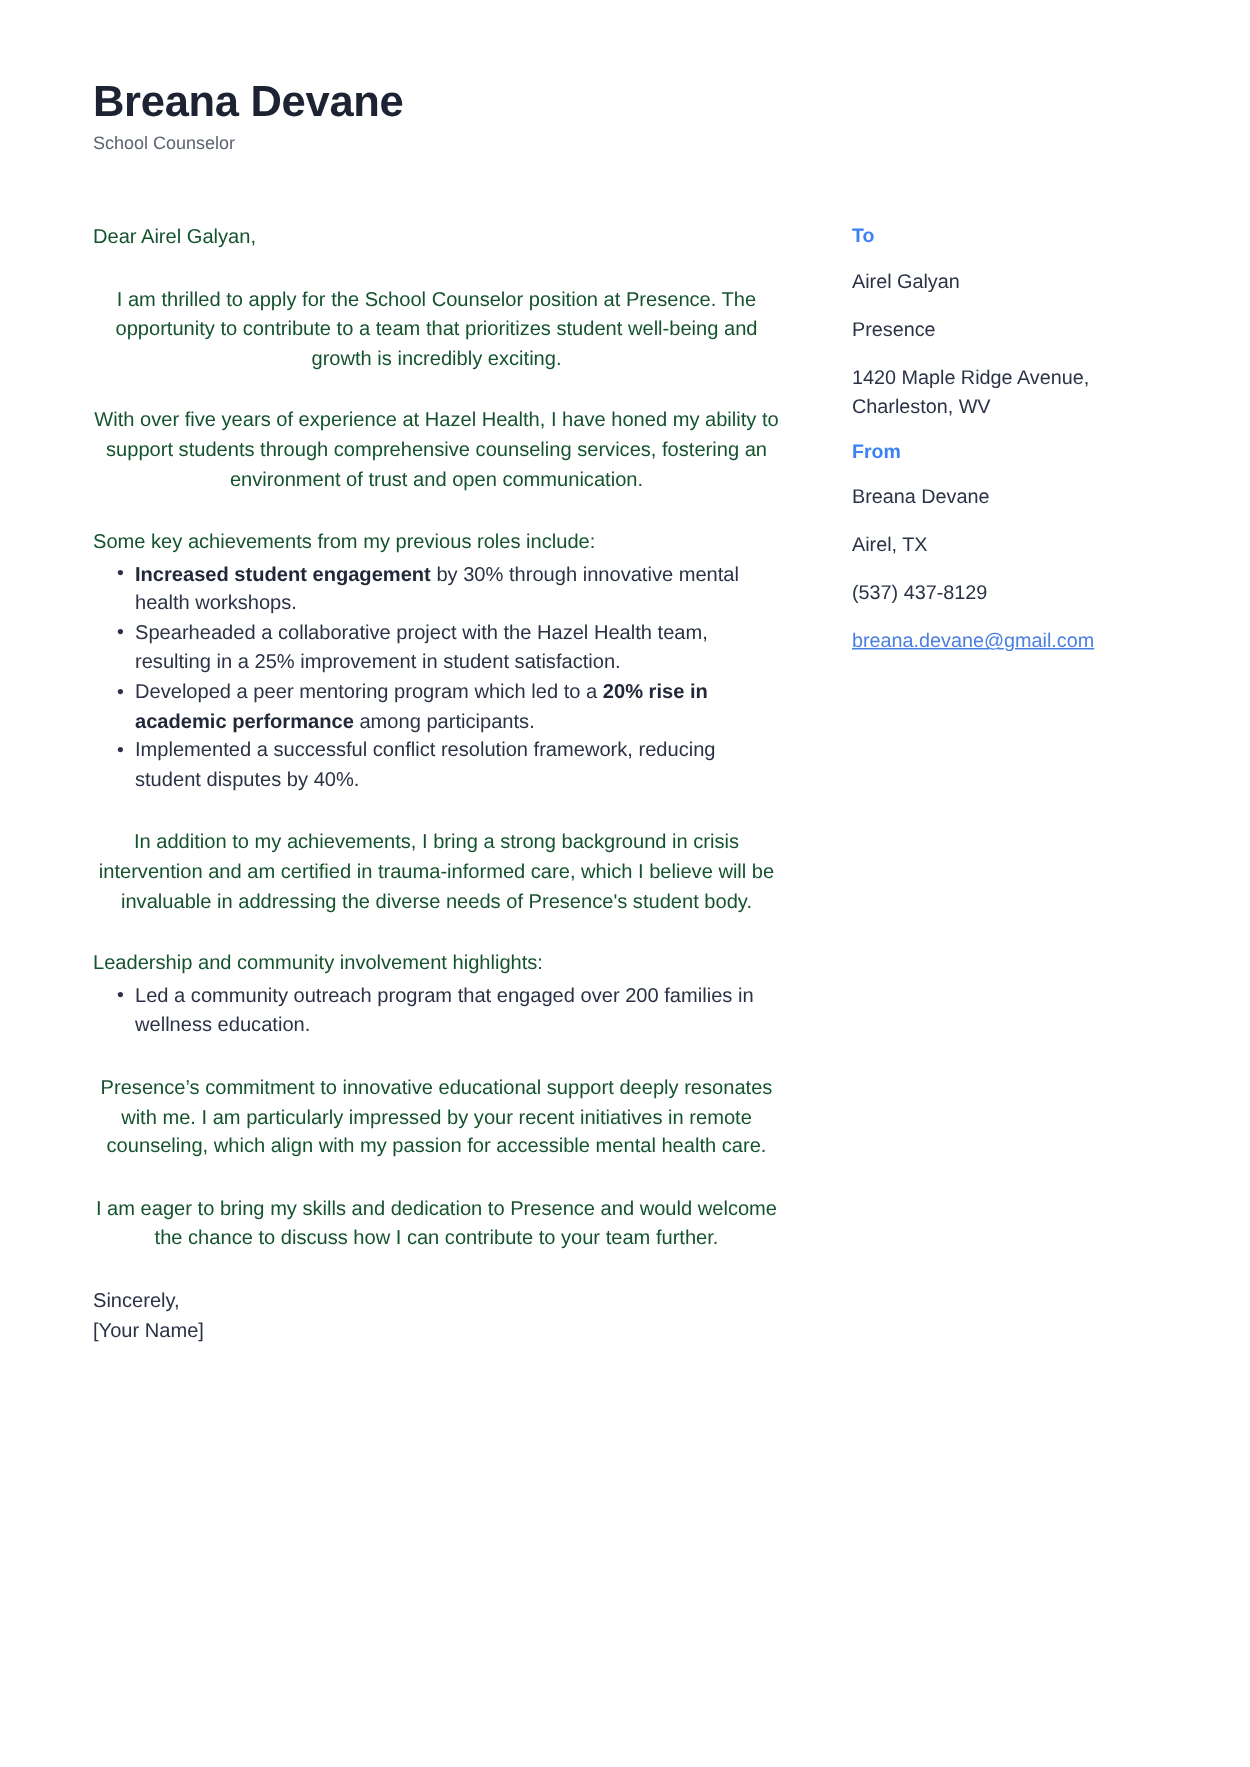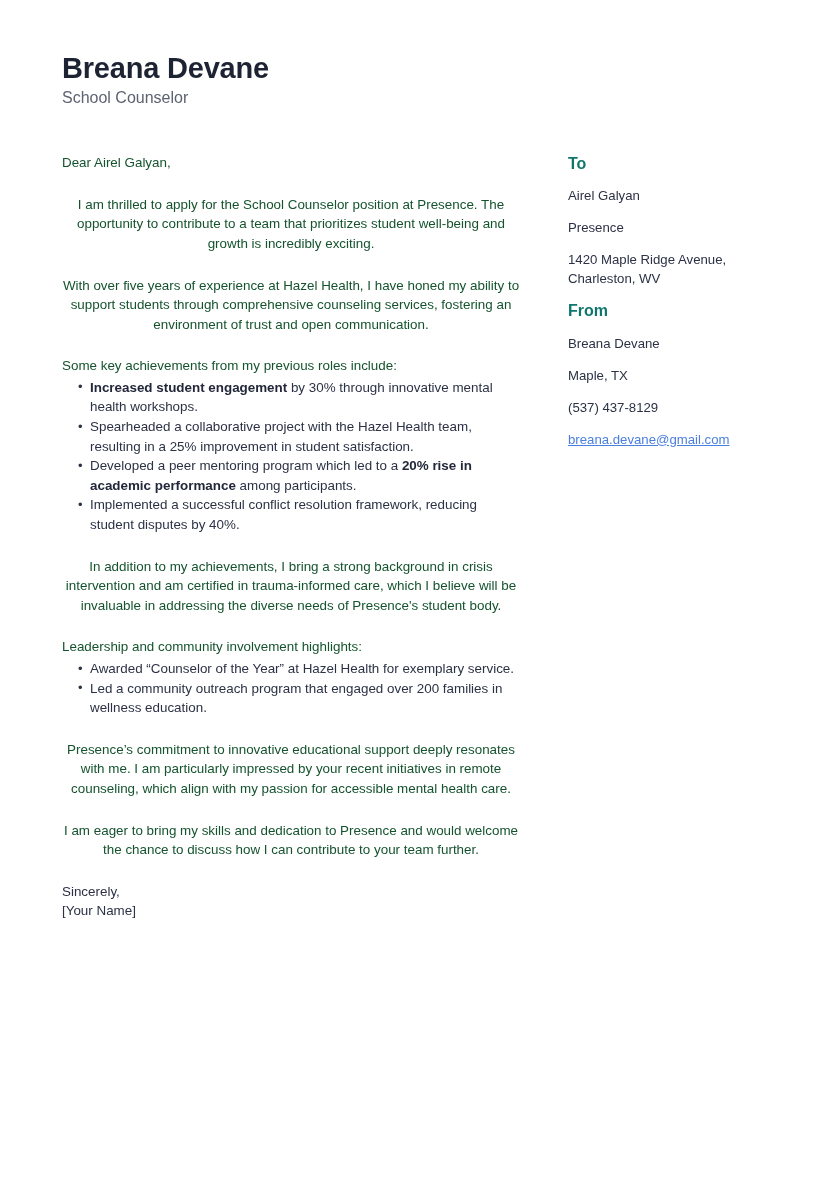--- a/index.html
+++ b/index.html
@@ -27,21 +27,21 @@
   }
   .name {
     font-size: 29px;
     font-weight: bold;
     letter-spacing: -0.2px;
     color: #1d2333;
     line-height: 1.15;
     margin: 0 0 3px 0;
   }
   .job-title {
-    font-size: 16px;
+    font-size: 12px;
     color: #5c6270;
     line-height: 1.3;
     margin: 0;
   }
   
   .columns {
     display: flex;
     align-items: flex-start;
   }
   .letter-col {
@@ -93,23 +93,23 @@
   b, strong { font-weight: bold; color: #22283a; }
 
   .signoff {
     font-size: 13.4px;
     line-height: 19.6px;
     color: #2b3245;
     margin: 0;
   }
   
   .contact-heading {
-    font-size: 16px;
+    font-size: 13px;
     font-weight: bold;
-    color: #0f766e;
+    color: #3b82f6;
     margin: 0 0 13px 0;
     line-height: 1.2;
   }
   .contact-heading.from {
     margin-top: 12px;
   }
   .contact-line {
     font-size: 13.2px;
     line-height: 19px;
     color: #2b3245;
@@ -155,21 +155,20 @@
         <li><span>Spearheaded a collaborative project with the Hazel Health team, resulting in a 25% improvement in student satisfaction.</span></li>
         <li><span>Developed a peer mentoring program which led to a </span><b>20% rise in academic performance</b><span> among participants.</span></li>
         <li><span>Implemented a successful conflict resolution framework, reducing student disputes by 40%.</span></li>
       </ul>
 
       <p class="para">In addition to my achievements, I bring a strong background in crisis intervention and am certified in trauma-informed care, which I believe will be invaluable in addressing the diverse needs of Presence's student body.</p>
 
       <p class="list-intro">Leadership and community involvement highlights:</p>
 
       <ul class="bullets">
-        <li><span>Awarded “Counselor of the Year” at Hazel Health for exemplary service.</span></li>
         <li><span>Led a community outreach program that engaged over 200 families in wellness education.</span></li>
       </ul>
 
       <p class="para">Presence’s commitment to innovative educational support deeply resonates with me. I am particularly impressed by your recent initiatives in remote counseling, which align with my passion for accessible mental health care.</p>
 
       <p class="para">I am eager to bring my skills and dedication to Presence and would welcome the chance to discuss how I can contribute to your team further.</p>
 
       <p class="signoff">Sincerely,</p>
       <p class="signoff">[Your Name]</p>
 
@@ -179,20 +178,20 @@
 
     <div class="contact-col">
 
       <p class="contact-heading">To</p>
       <p class="contact-line">Airel Galyan</p>
       <p class="contact-line">Presence</p>
       <p class="contact-line address">1420 Maple Ridge Avenue, Charleston, WV</p>
 
       <p class="contact-heading from">From</p>
       <p class="contact-line">Breana Devane</p>
-      <p class="contact-line">Maple, TX</p>
+      <p class="contact-line">Airel, TX</p>
       <p class="contact-line">(537) 437-8129</p>
       <a class="email-link" href="#">breana.devane@gmail.com</a>
 
     </div>
 
   </div>
 </div>
 
 </body></html>

